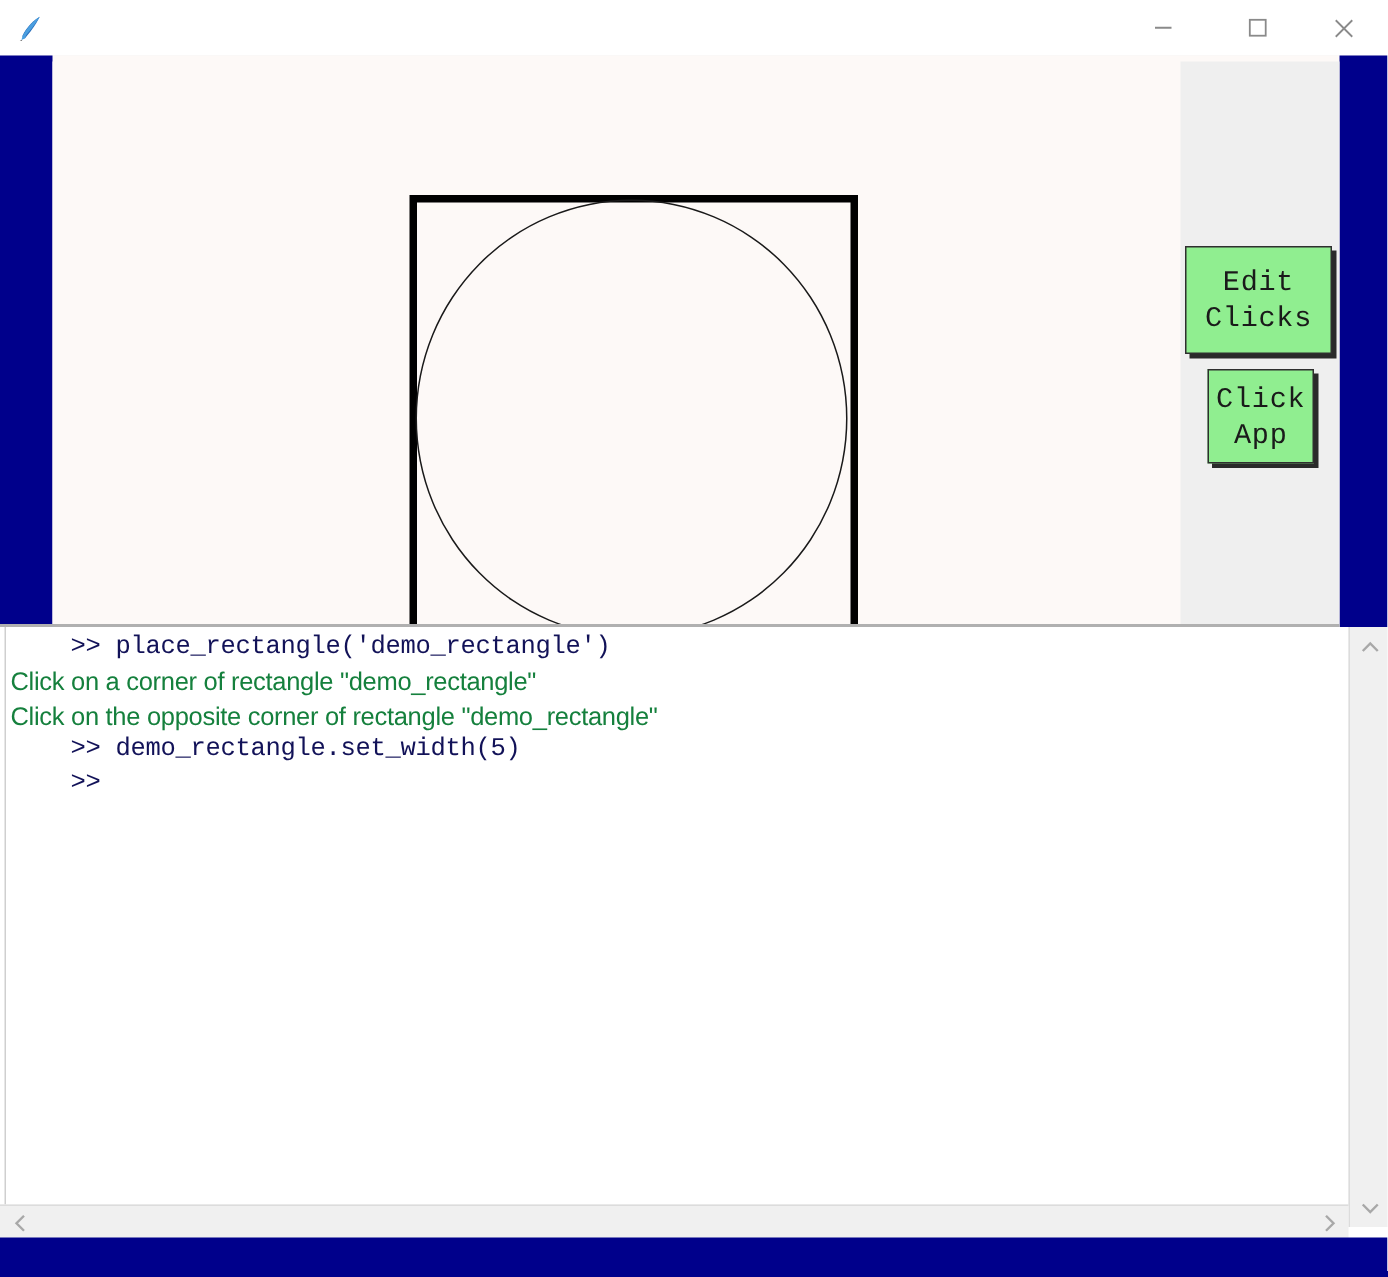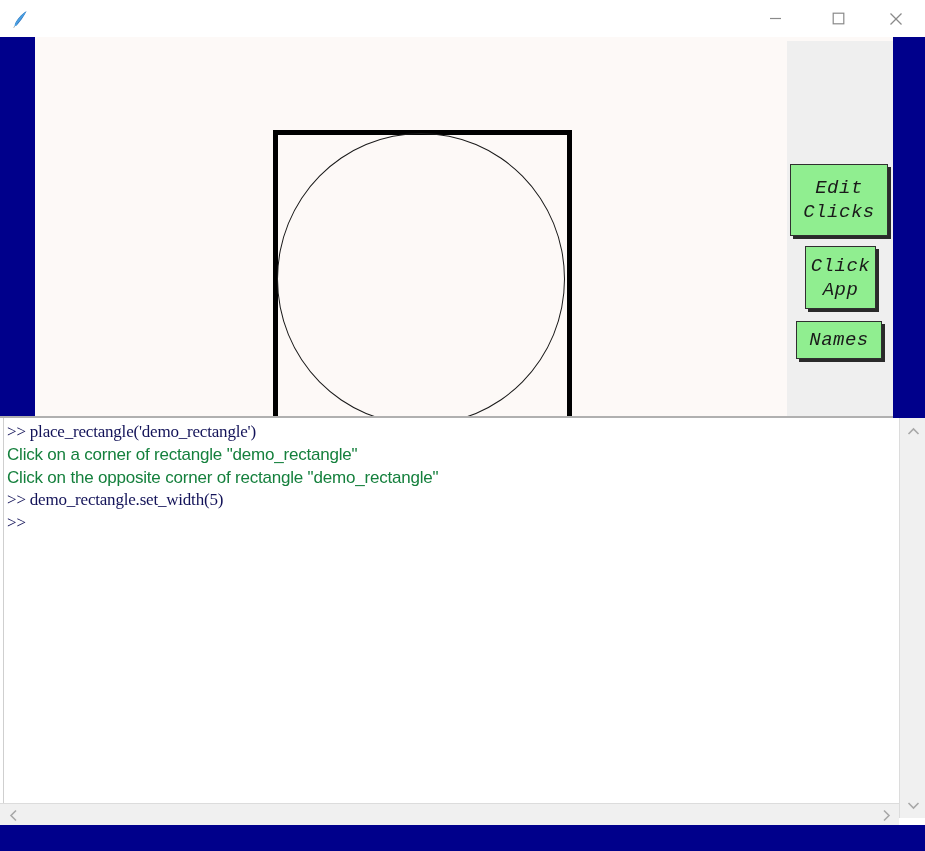--- a/index.html
+++ b/index.html
@@ -55,21 +55,20 @@
   .btn-min  { left: 752px; }
   .btn-max  { left: 815px; }
   .btn-close{ left: 873px; }
 
   
   .canvas-region {
     position: absolute;
     left: 0; top: 37px;
     width: 925px; height: 381px;
     background: #fdf9f7;
-    font-style: italic;
   }
   .navy-left {
     position: absolute;
     left: 0; top: 0;
     width: 35px; height: 381px;
     background: #00008b;
   }
   .navy-right {
     position: absolute;
     left: 893px; top: 0;
@@ -152,23 +151,24 @@
     box-sizing: border-box;
     overflow: hidden;
   }
   .cline {
     font-size: 17px;
     line-height: 22.8px;
     white-space: pre;
     height: 22.8px;
   }
   .cline.code {
-    font-family: Liberation Serif, serif;
+    font-family: Liberation Mono, monospace;
     color: #121258;
     letter-spacing: -0.2px;
+    margin-left: 40px;
   }
   .cline.out {
     font-family: "Liberation Sans", sans-serif;
     color: #15803d;
     letter-spacing: -0.2px;
   }
 
   
   .vscroll {
     position: absolute;
@@ -267,21 +267,20 @@
       <div class="shape-square"></div>
       <div class="shape-circle"></div>
     </div>
 
     <div class="side-panel"></div>
 
     <div class="gbtn btn-edit-clicks">Edit
 Clicks</div>
     <div class="gbtn btn-make-app">Click
 App</div>
-    <div class="gbtn btn-names">Names</div>
 
     <div class="canvas-bottom-rule"></div>
   </div>
 
   <div class="console-region">
     <div class="console-text">
       <div class="cline code">&gt;&gt; place_rectangle('demo_rectangle')</div>
       <div class="cline out">Click on a corner of rectangle "demo_rectangle"</div>
       <div class="cline out">Click on the opposite corner of rectangle "demo_rectangle"</div>
       <div class="cline code">&gt;&gt; demo_rectangle.set_width(5)</div>

